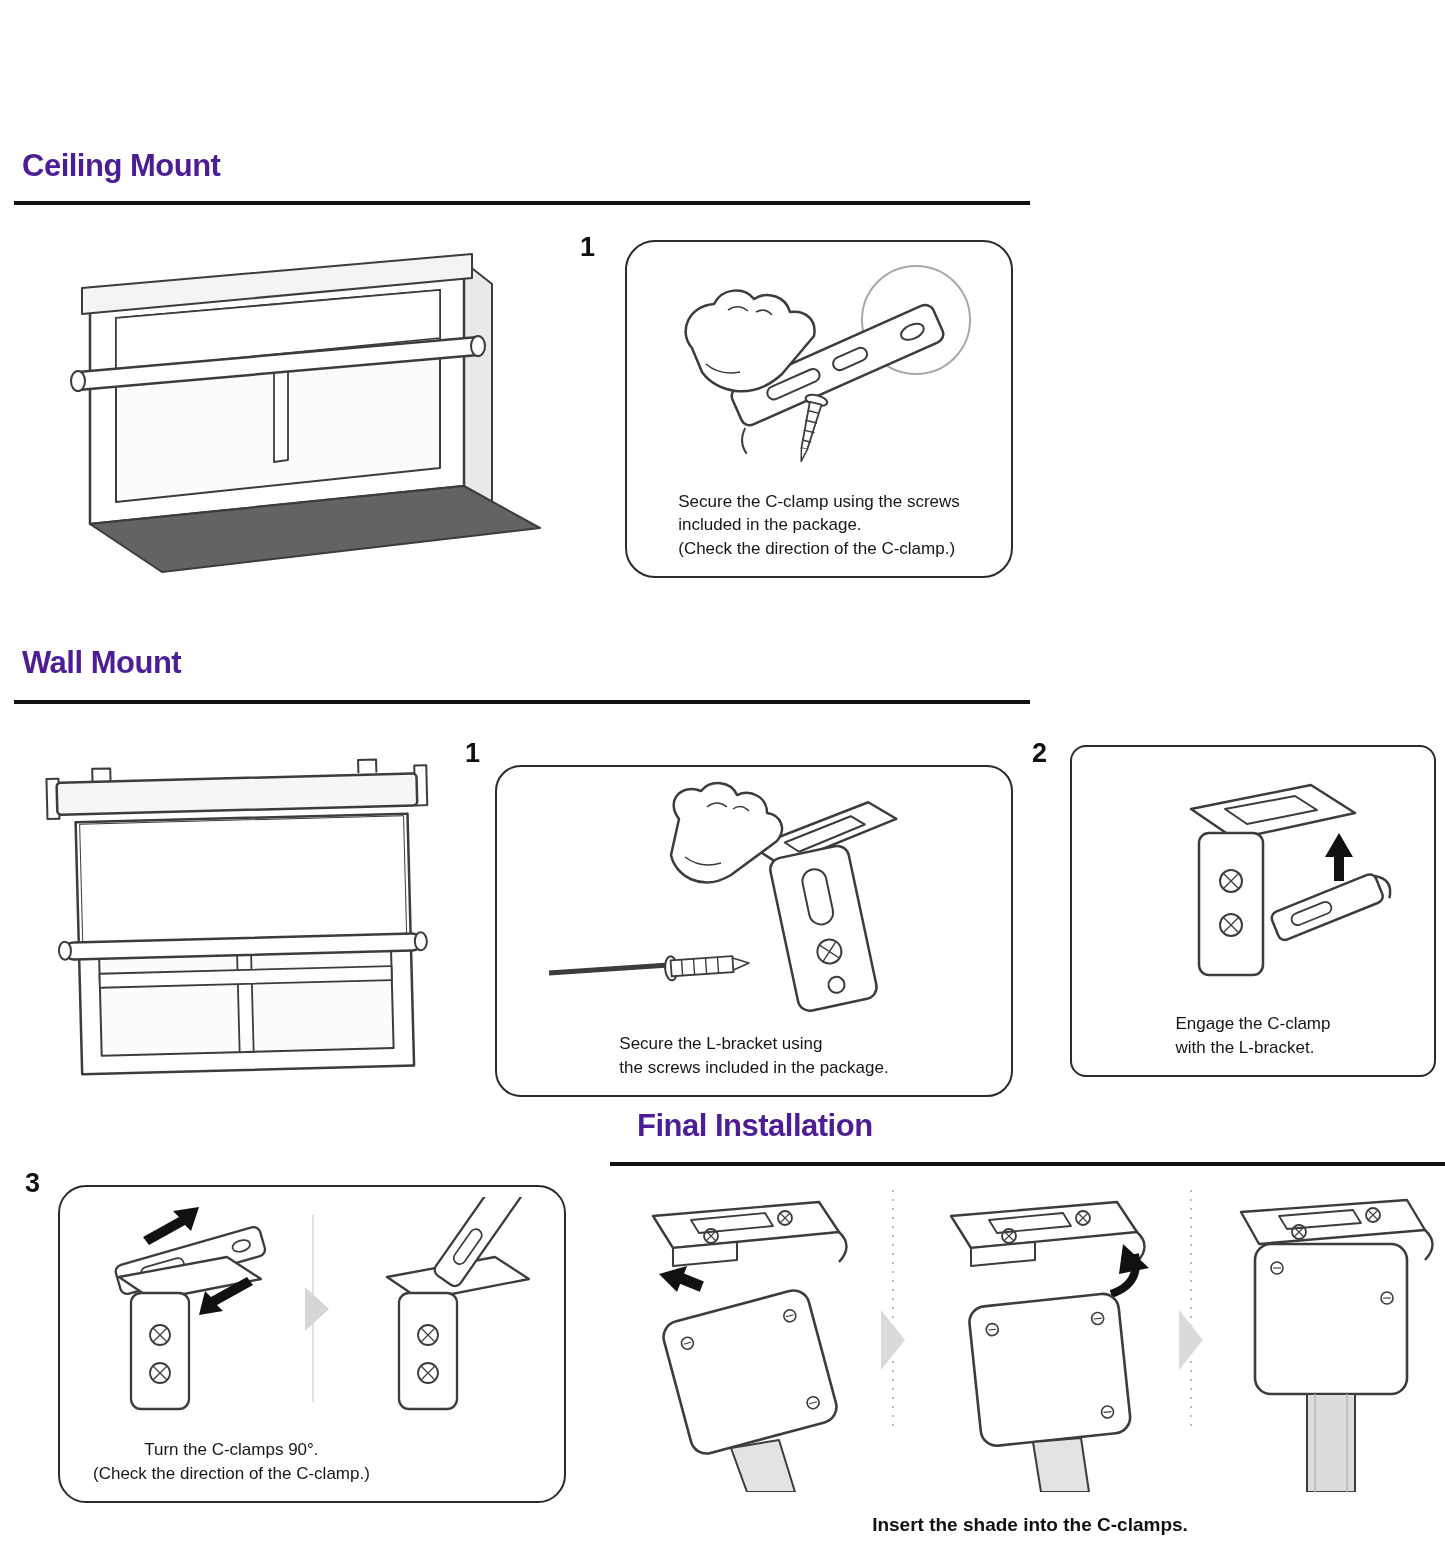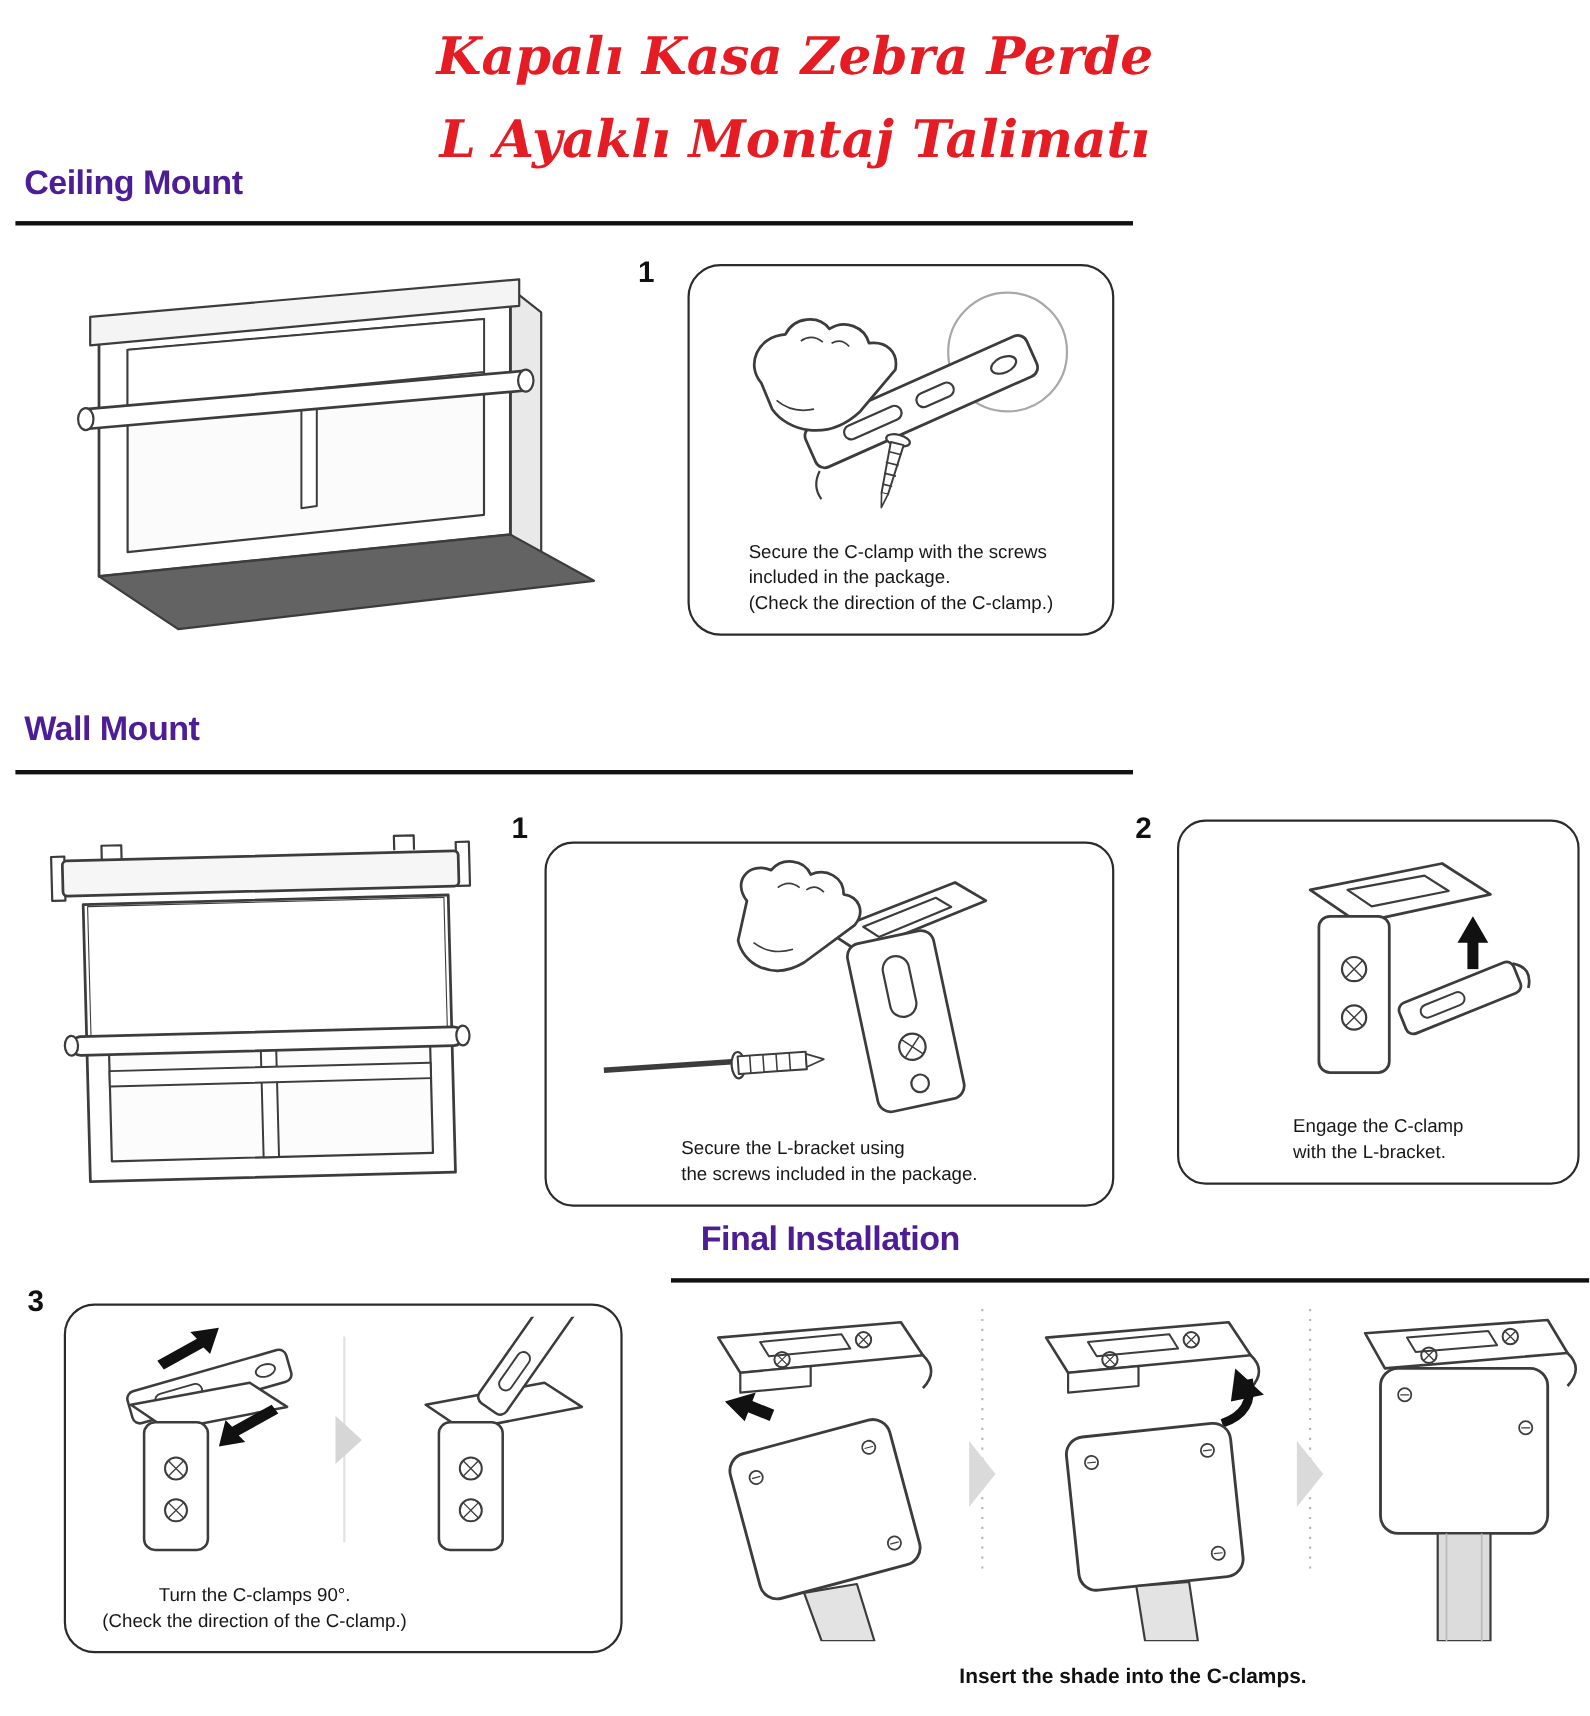--- a/index.html
+++ b/index.html
@@ -19,24 +19,20 @@
   .caption-bl{position:absolute;left:33px;bottom:16px;text-align:center;}
   .final-caption{position:absolute;text-align:center;font-size:19px;font-weight:600;color:#111111;}
   svg{display:block;}
   .abs{position:absolute;}
 </style>
 </head>
 <body>
 
 <div class="page">
 
-  <div class="title">
-    <div>Kapalı Kasa Zebra Perde</div>
-    <div>L Ayaklı Montaj Talimatı</div>
-  </div>
 
   <div class="section-heading abs" style="left:22px;top:148px;">Ceiling Mount</div>
   <div class="rule" style="left:14px;top:201px;width:1016px;"></div>
 
   <svg class="abs" style="left:30px;top:222px;" width="545" height="385" viewBox="0 0 545 385">
     <g stroke="#3c3c3c" stroke-linejoin="round">
       <polygon points="434,40 462,62 462,286 434,264" fill="#e9e9e9" stroke-width="2"></polygon>
       <polygon points="60,74 434,40 434,264 60,302" fill="#ffffff" stroke-width="2.5"></polygon>
       <polygon points="52,66 442,32 442,56 52,92" fill="#f4f4f4" stroke-width="2"></polygon>
       <polygon points="86,96 410,68 410,246 86,280" fill="#fbfbfb" stroke-width="2"></polygon>
@@ -69,21 +65,21 @@
             <path d="M154 160 h12 M154 170 h12 M155 180 h11 M156 190 h9" stroke-width="1.5"></path>
             <path d="M157 198 L160 211 L163 198" fill="#ffffff" stroke-width="1.5"></path>
           </g>
           <path d="M38 96 C24 80 34 54 60 52 C68 36 90 34 100 47 C114 38 132 45 136 60 C152 58 163 68 160 84 L128 122 C98 150 62 140 48 120 Z" fill="#ffffff" stroke-width="2.5"></path>
           <path d="M74 58 q10 -7 20 1 M102 60 q9 -5 16 3 M52 112 q14 12 34 8" stroke-width="1.6"></path>
         </g>
       </svg>
     </div>
     <div class="caption-center">
       <div class="inner caption">
-        <div>Secure the C-clamp with the screws</div>
+        <div>Secure the C-clamp using the screws</div>
         <div>included in the package.</div>
         <div>(Check the direction of the C-clamp.)</div>
       </div>
     </div>
   </div>
 
   <div class="section-heading abs" style="left:22px;top:645px;">Wall Mount</div>
   <div class="rule" style="left:14px;top:700px;width:1016px;"></div>
 
   <svg class="abs" style="left:20px;top:732px;" width="445" height="360" viewBox="0 0 445 360">
@@ -133,21 +129,21 @@
     <div class="caption-center">
       <div class="inner caption">
         <div>Secure the L-bracket using</div>
         <div>the screws included in the package.</div>
       </div>
     </div>
   </div>
 
   <div class="step-num" style="left:1032px;top:738px;">2</div>
 
-  <div class="card" style="left:1070px;top:745px;width:366px;height:332px;border-radius:26px;">
+  <div class="card" style="left:1070px;top:745px;width:366px;height:332px;border-radius:16px;">
     <div class="illus-wrap">
       <svg width="300" height="235" viewBox="0 0 300 235">
         <g stroke="#3c3c3c" fill="none" stroke-linejoin="round">
           <polygon points="88,52 208,28 252,56 132,82" fill="#ffffff" stroke-width="2.5"></polygon>
           <polygon points="122,52 192,39 214,53 144,67" stroke-width="2"></polygon>
           <rect x="96" y="76" width="64" height="142" rx="10" fill="#ffffff" stroke-width="2.5"></rect>
           <circle cx="128" cy="124" r="11" stroke-width="2"></circle>
           <path d="M120 116 l16 16 M120 132 l16 -16" stroke-width="1.3"></path>
           <circle cx="128" cy="168" r="11" stroke-width="2"></circle>
           <path d="M120 160 l16 16 M120 176 l16 -16" stroke-width="1.3"></path>

